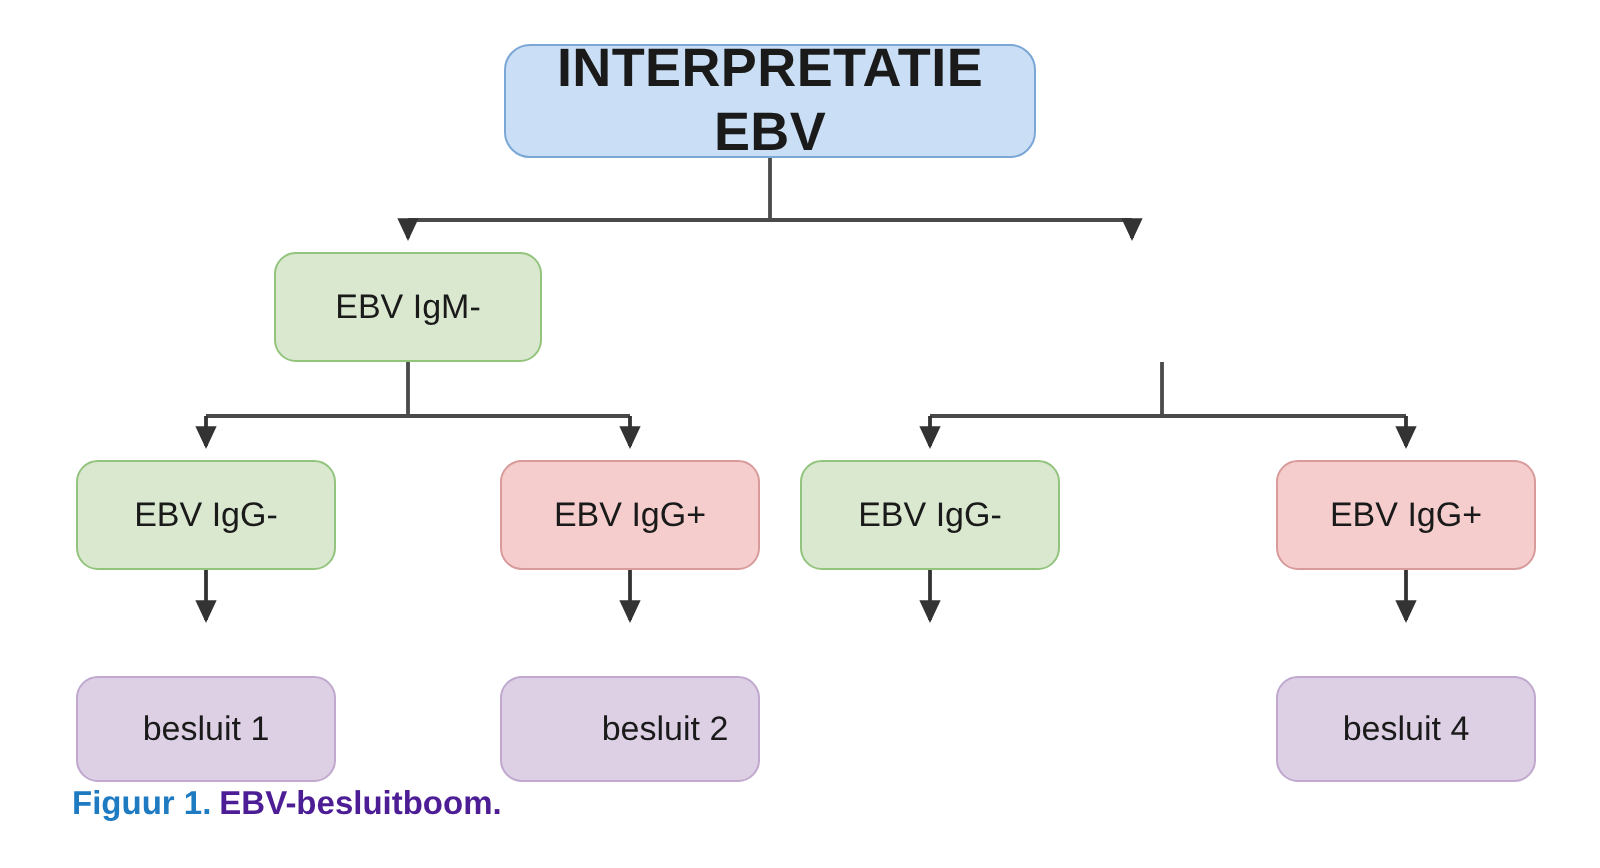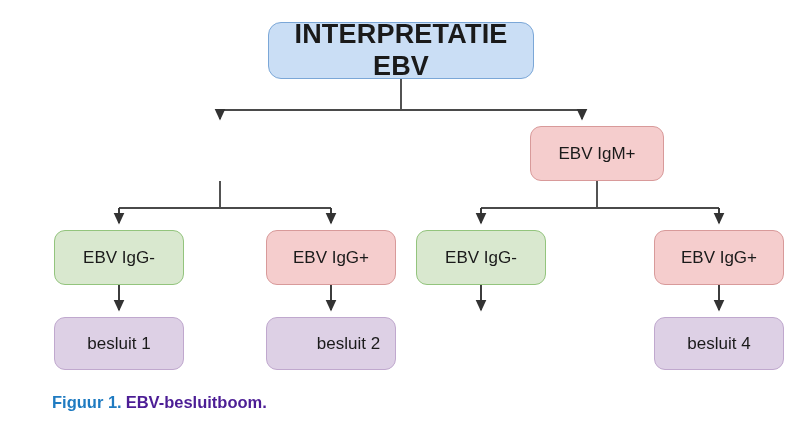--- a/index.html
+++ b/index.html
@@ -10,21 +10,21 @@
   body {
     width: 800px;
     height: 434px;
     font-family: "Liberation Sans", sans-serif;
     position: relative;
     overflow: hidden;
   }
 
   #figure-root {
     position: absolute;
-    left: 16px;
+    left: 0;
     top: 0;
     width: 748px;
     height: 434px;
   }
 
   #connector-layer {
     position: absolute;
     left: 0;
     top: 0;
     width: 800px;
@@ -62,20 +62,21 @@
   .node-pink {
     border: 1.5px solid #d89a9a;
     background: #f5cdcd;
     font-size: 17px;
   }
 
   .node-purple {
     border: 1.5px solid #c0a8ce;
     background: #ddd0e5;
     font-size: 17px;
+    margin-top: 21px;
   }
 
   #caption {
     position: absolute;
     left: 36px;
     top: 393px;
     font-size: 16.5px;
     font-weight: bold;
     white-space: nowrap;
   }
@@ -126,24 +127,24 @@
       <path d="M315,285 L315,310" stroke="#333333" stroke-width="1.9" fill="none" marker-end="url(#arrowhead)"></path>
       <path d="M465,285 L465,310" stroke="#333333" stroke-width="1.9" fill="none" marker-end="url(#arrowhead)"></path>
       <path d="M703,285 L703,310" stroke="#333333" stroke-width="1.9" fill="none" marker-end="url(#arrowhead)"></path>
     </g>
   </svg>
 
   <div class="node node-title" style="left:252px; top:22px; width:266px; height:57px;">
     <span>INTERPRETATIE EBV</span>
   </div>
 
+  <div class="node node-green" style="left:137px; top:126px; width:134px; height:55px;">
+    <span>EBV IgM-</span>
+  </div>
 
-  <div class="node node-pink" style="left:514px; top:126px; width:134px; height:55px;">
-    <span>EBV IgM+</span>
-  </div>
 
   <div class="node node-green" style="left:38px; top:230px; width:130px; height:55px;">
     <span>EBV IgG-</span>
   </div>
 
   <div class="node node-pink" style="left:250px; top:230px; width:130px; height:55px;">
     <span>EBV IgG+</span>
   </div>
 
   <div class="node node-green" style="left:400px; top:230px; width:130px; height:55px;">

